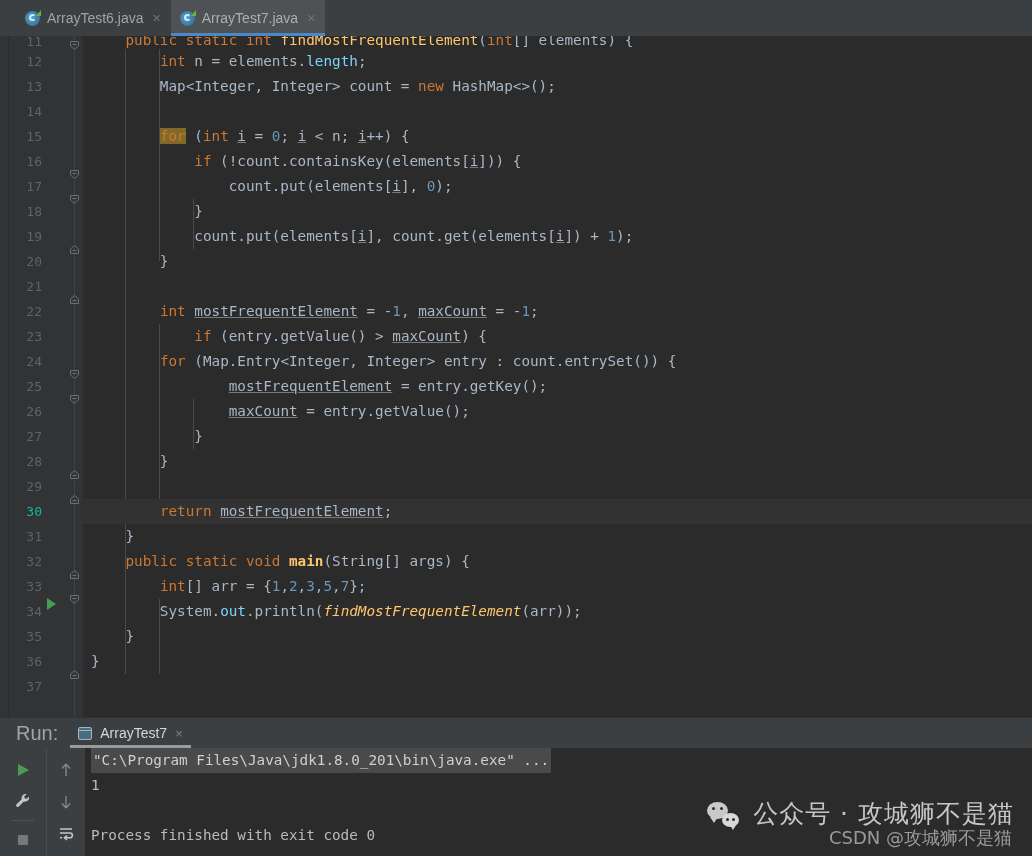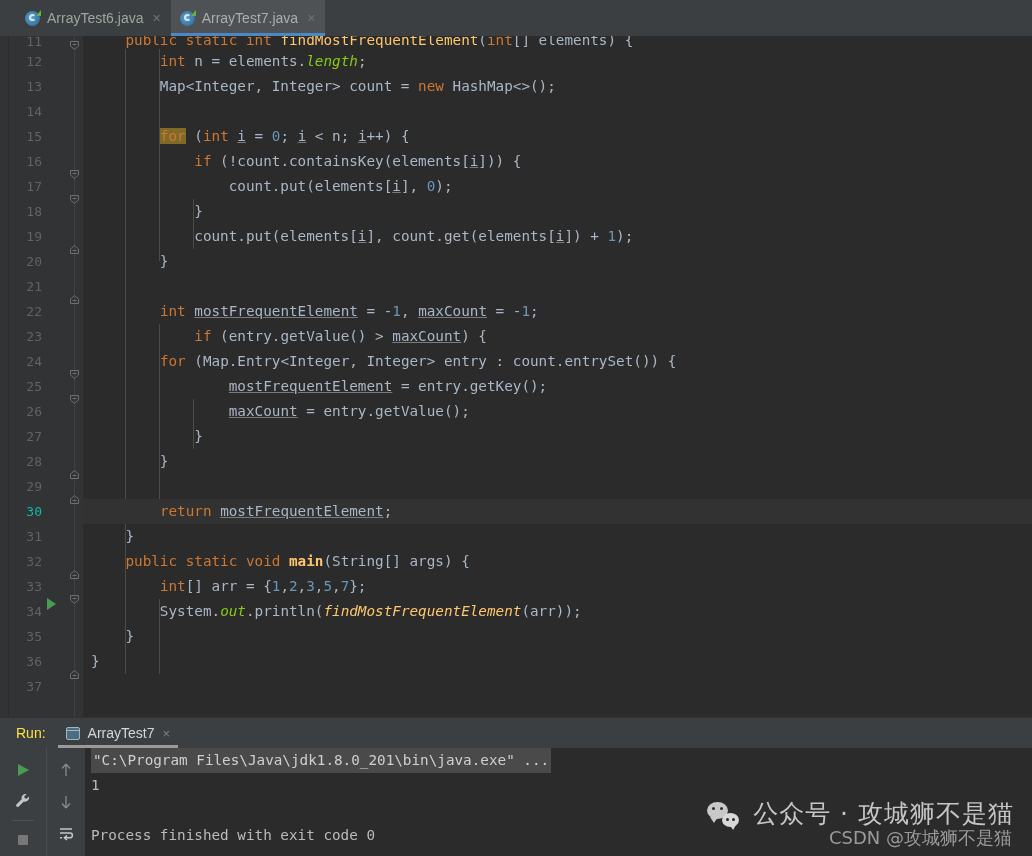--- a/index.html
+++ b/index.html
@@ -173,21 +173,21 @@
   }
   .iguide {
     position: absolute;
     width: 1px;
     background: #4b4b4b;
   }
 
   
   .kw   { color: #cc7832; }
   .num  { color: #6897bb; }
-  .fld  { color: #84cc16; font-style: italic; }
+  .fld  { color: #7dd3fc; }
   .mth  { color: #ffc66d; }
   .mthi { color: #ffc66d; font-style: italic; }
   .loc  { color: #a9b7c6; text-decoration: underline; text-decoration-color: #7a7a7a; }
   .plain{ color: #a9b7c6; }
   .hl   { background: #806a28; color: #cc7832; }
 
   
   .runpanel {
     flex: none;
     height: 138px;
@@ -199,22 +199,22 @@
   .run-header {
     height: 30px;
     display: flex;
     align-items: center;
     flex: none;
     position: relative;
     background: #3c3f41;
   }
   .run-label {
     font-family: "Liberation Sans", sans-serif;
-    font-size: 14px;
-    color: #fde047;
+    font-size: 20px;
+    color: #a3a3a3;
     margin-left: 16px;
     margin-right: 12px;
   }
   .run-tab {
     display: flex;
     align-items: center;
     gap: 8px;
     padding: 0 8px;
     height: 30px;
     position: relative;

